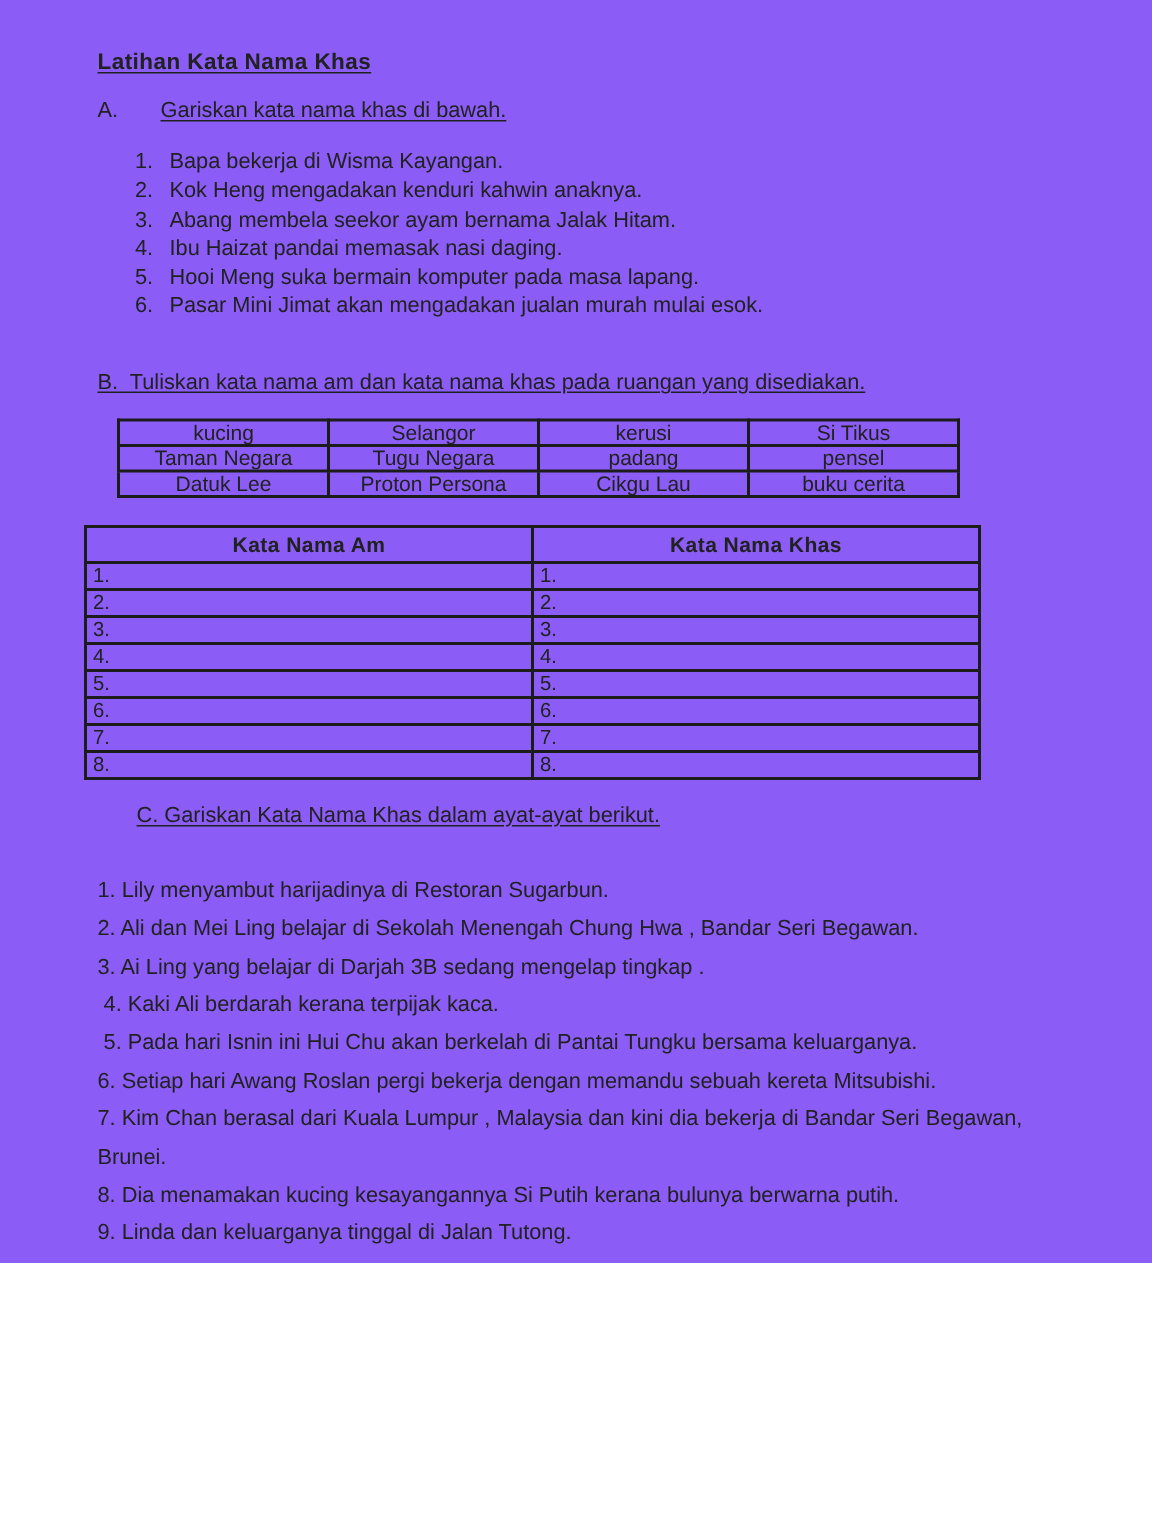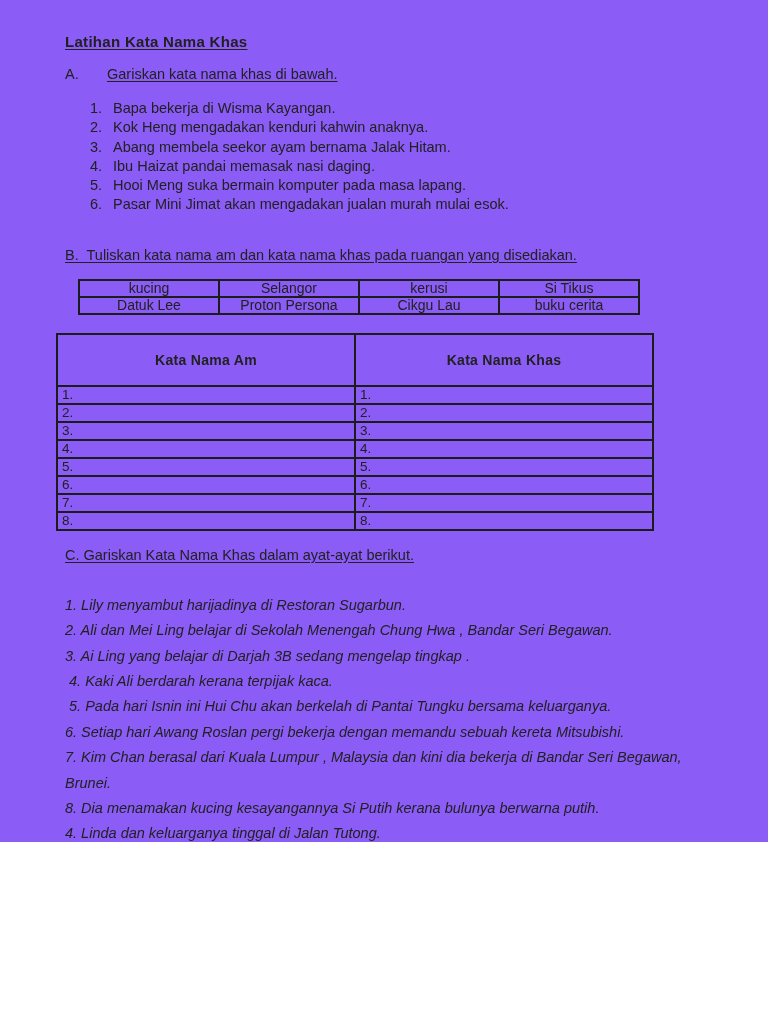--- a/index.html
+++ b/index.html
@@ -46,35 +46,35 @@
   }
 
   .answer-table { margin: 18px 0 0 56px; width: 598px; }
   .answer-table th {
     border: 2px solid #1c1c1c;
     font-size: 14px;
     font-weight: 700;
     letter-spacing: 0.3px;
     height: 22px;
     text-align: center;
-    padding: 14px;
+    padding: 0;
   }
   .answer-table td {
     border: 2px solid #1c1c1c;
     font-size: 13.5px;
     height: 16px;
     line-height: 16px;
     text-align: left;
     vertical-align: top;
     padding: 0 0 0 4px;
     overflow: hidden;
   }
 
-  .c-heading { margin: 16px 0 0 65px; font-size: 14.5px; }
-  .c-list { margin: 30px 0 0 65px; width: 648px; font-size: 14.5px; font-style: italic; }
+  .c-heading { margin: 16px 0 0 91px; font-size: 14.5px; }
+  .c-list { margin: 30px 0 0 65px; width: 648px; font-size: 14.5px; }
   .c-item { line-height: 25.4px; white-space: pre-wrap; }
 </style>
 </head>
 <body>
 
 <div class="page">
 
   <h1 class="title">Latihan Kata Nama Khas</h1>
 
   <div class="a-heading">
@@ -110,20 +110,26 @@
 
   <div class="b-heading uline">B.  Tuliskan kata nama am dan kata nama khas pada ruangan yang disediakan.</div>
 
   <table class="word-table">
     <tbody>
       <tr>
         <td>kucing</td>
         <td>Selangor</td>
         <td>kerusi</td>
         <td>Si Tikus</td>
+      </tr>
+      <tr>
+        <td>Taman Negara</td>
+        <td>Tugu Negara</td>
+        <td>padang</td>
+        <td>pensel</td>
       </tr>
       <tr>
         <td>Datuk Lee</td>
         <td>Proton Persona</td>
         <td>Cikgu Lau</td>
         <td>buku cerita</td>
       </tr>
     </tbody>
   </table>
 
@@ -174,16 +180,16 @@
 
   <div class="c-list">
     <div class="c-item">1. Lily menyambut harijadinya di Restoran Sugarbun.</div>
     <div class="c-item">2. Ali dan Mei Ling belajar di Sekolah Menengah Chung Hwa , Bandar Seri Begawan.</div>
     <div class="c-item">3. Ai Ling yang belajar di Darjah 3B sedang mengelap tingkap .</div>
     <div class="c-item"> 4. Kaki Ali berdarah kerana terpijak kaca.</div>
     <div class="c-item"> 5. Pada hari Isnin ini Hui Chu akan berkelah di Pantai Tungku bersama keluarganya.</div>
     <div class="c-item">6. Setiap hari Awang Roslan pergi bekerja dengan memandu sebuah kereta Mitsubishi.</div>
     <div class="c-item">7. Kim Chan berasal dari Kuala Lumpur , Malaysia dan kini dia bekerja di Bandar Seri Begawan, Brunei.</div>
     <div class="c-item">8. Dia menamakan kucing kesayangannya Si Putih kerana bulunya berwarna putih.</div>
-    <div class="c-item">4. Linda dan keluarganya tinggal di Jalan Tutong.</div>
+    <div class="c-item">9. Linda dan keluarganya tinggal di Jalan Tutong.</div>
   </div>
 
 </div>
 
 </body></html>

